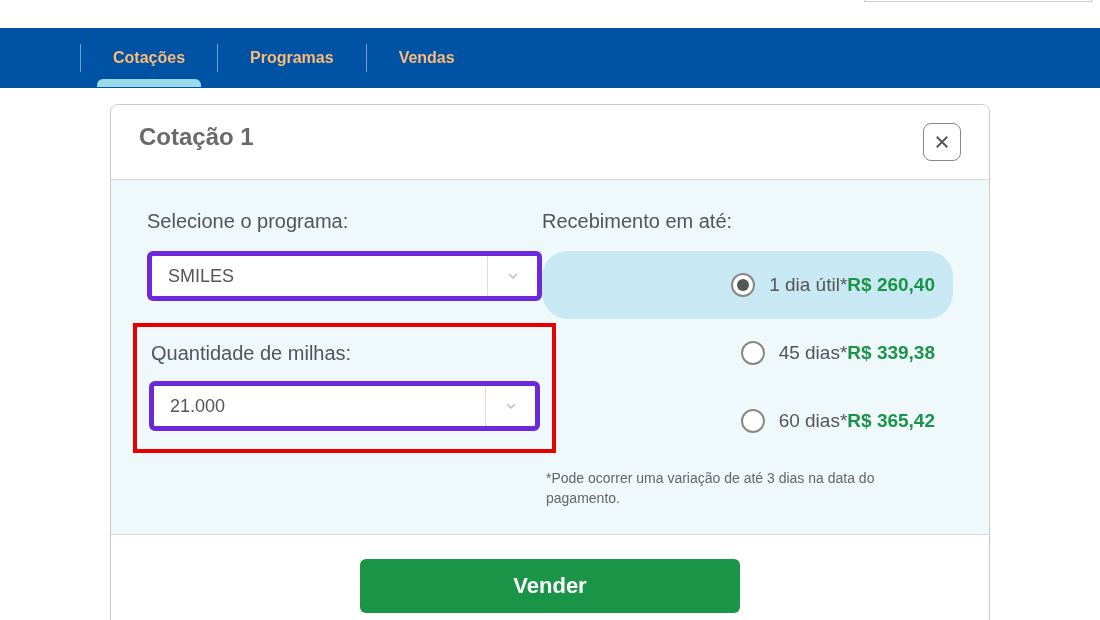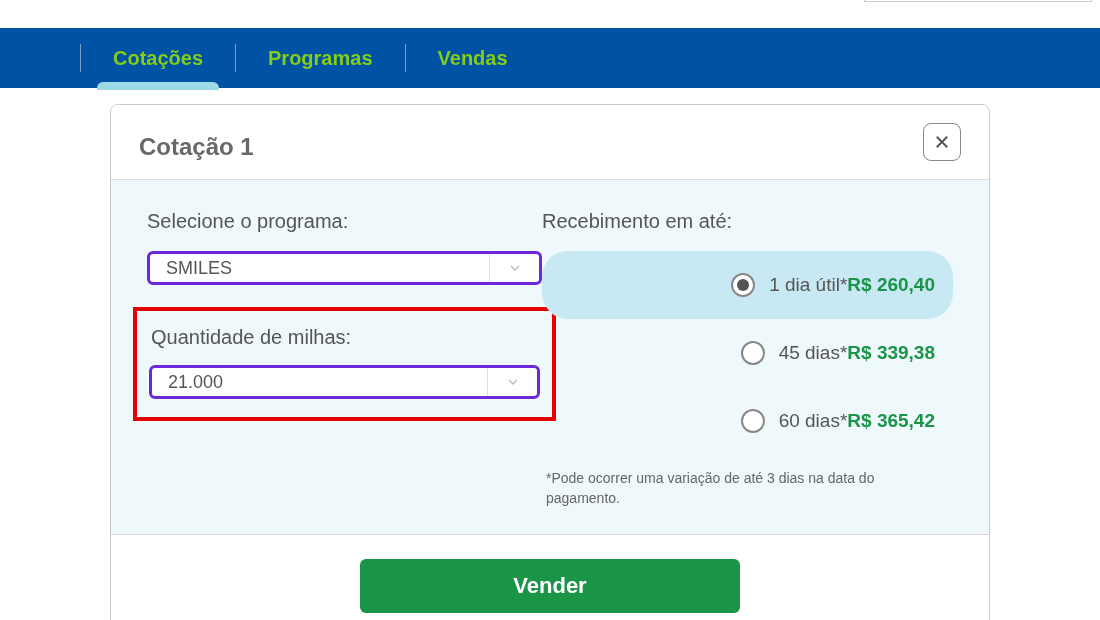--- a/index.html
+++ b/index.html
@@ -31,22 +31,22 @@
       align-items: center;
       padding-left: 48px;
     }
     .nav-divider {
       width: 1px;
       height: 28px;
       background: rgba(255,255,255,0.45);
       margin: 0 32px;
     }
     .nav-item {
-      color: #84cc16;
-      font-size: 20px;
+      color: #fdba74;
+      font-size: 16px;
       font-weight: bold;
       cursor: pointer;
       position: relative;
       padding: 18px 0;
     }
     .nav-item.active::after {
       content: "";
       position: absolute;
       bottom: -2px;
       left: -16px;
@@ -57,21 +57,21 @@
     }
     .panel {
       margin: 16px auto 0;
       width: 880px;
       border: 1px solid #c9c9c9;
       border-radius: 8px;
       overflow: hidden;
     }
     .panel-header {
       display: flex;
-      align-items: flex-end;
+      align-items: flex-start;
       justify-content: space-between;
       padding: 18px 28px;
       background: #fff;
     }
     .panel-title {
       font-size: 24px;
       font-weight: bold;
       color: #696969;
     }
     .close-btn {
@@ -95,23 +95,23 @@
     .left-col { flex: 0 0 395px; }
     .right-col { flex: 1; }
     .form-label {
       font-size: 20px;
       color: #555;
       margin-bottom: 18px;
       display: block;
     }
     .select-box {
       background: #fff;
-      border: 3px solid #6d28d9;
+      border: 5px solid #6d28d9;
       border-radius: 6px;
-      height: 34px;
+      height: 50px;
       display: flex;
       align-items: center;
       cursor: pointer;
       margin-top: 16px;
     }
     .select-value {
       flex: 1;
       padding: 0 16px;
       font-size: 18px;
       color: #555;

